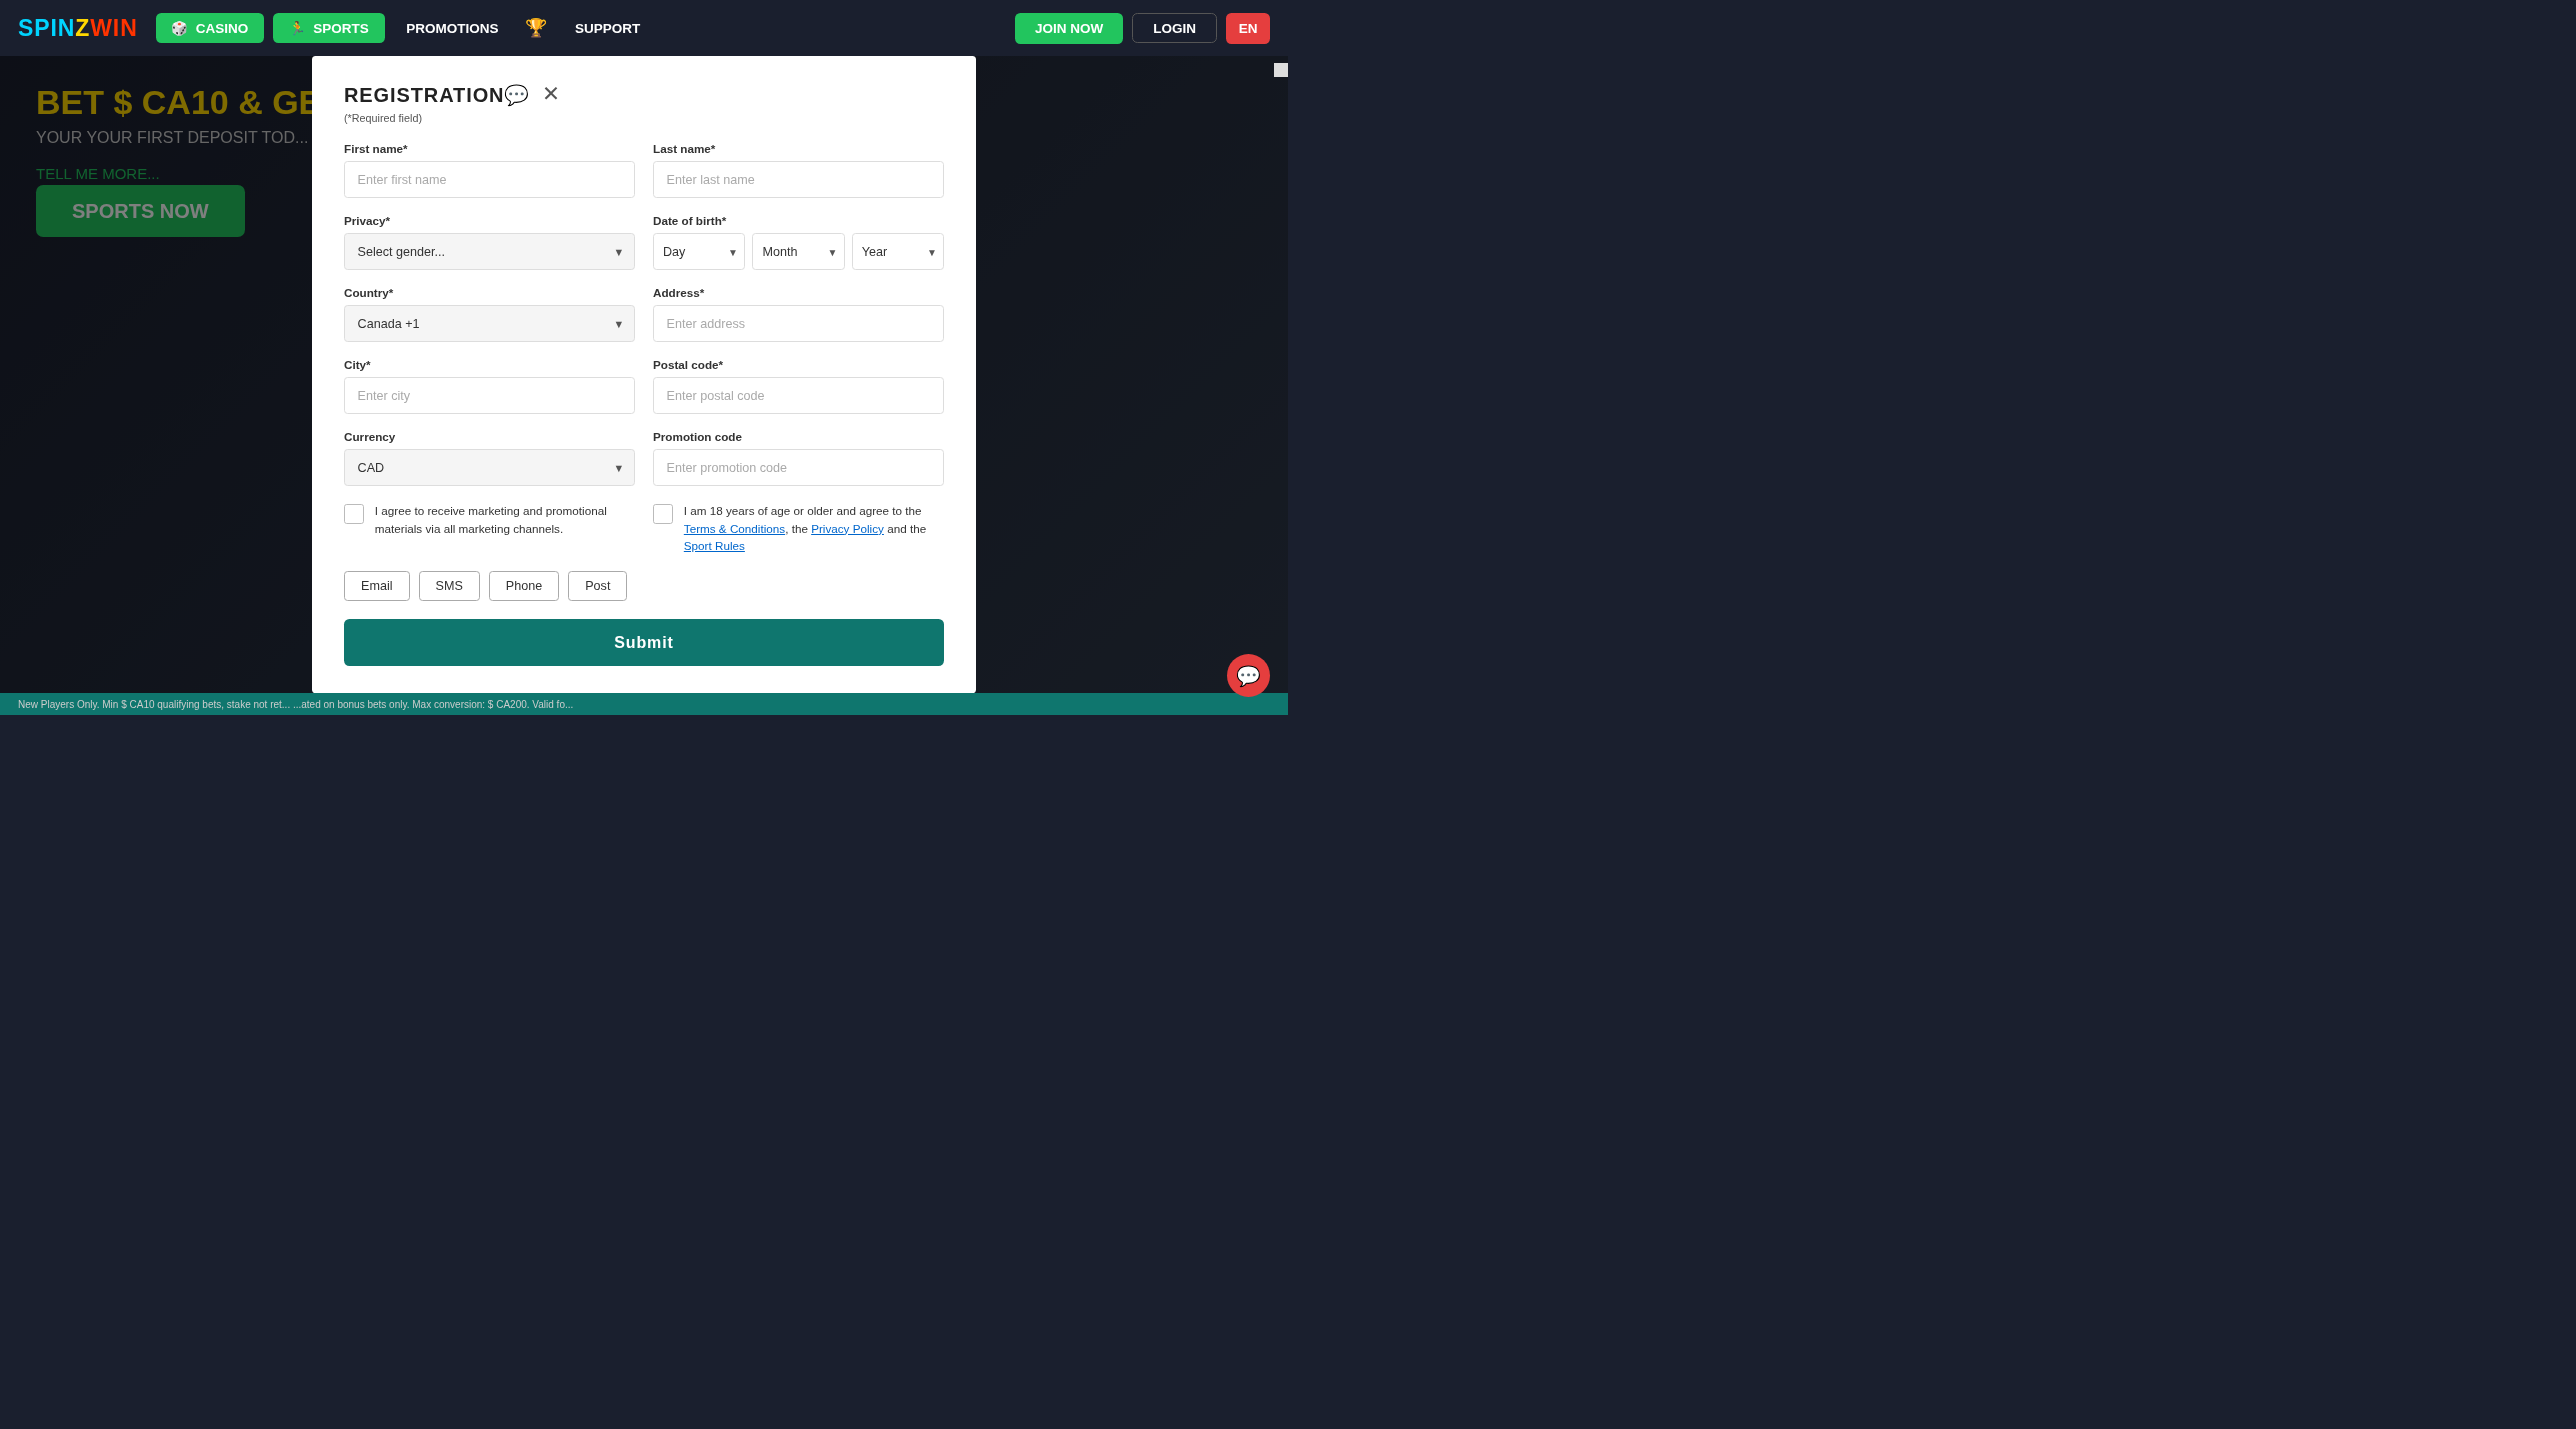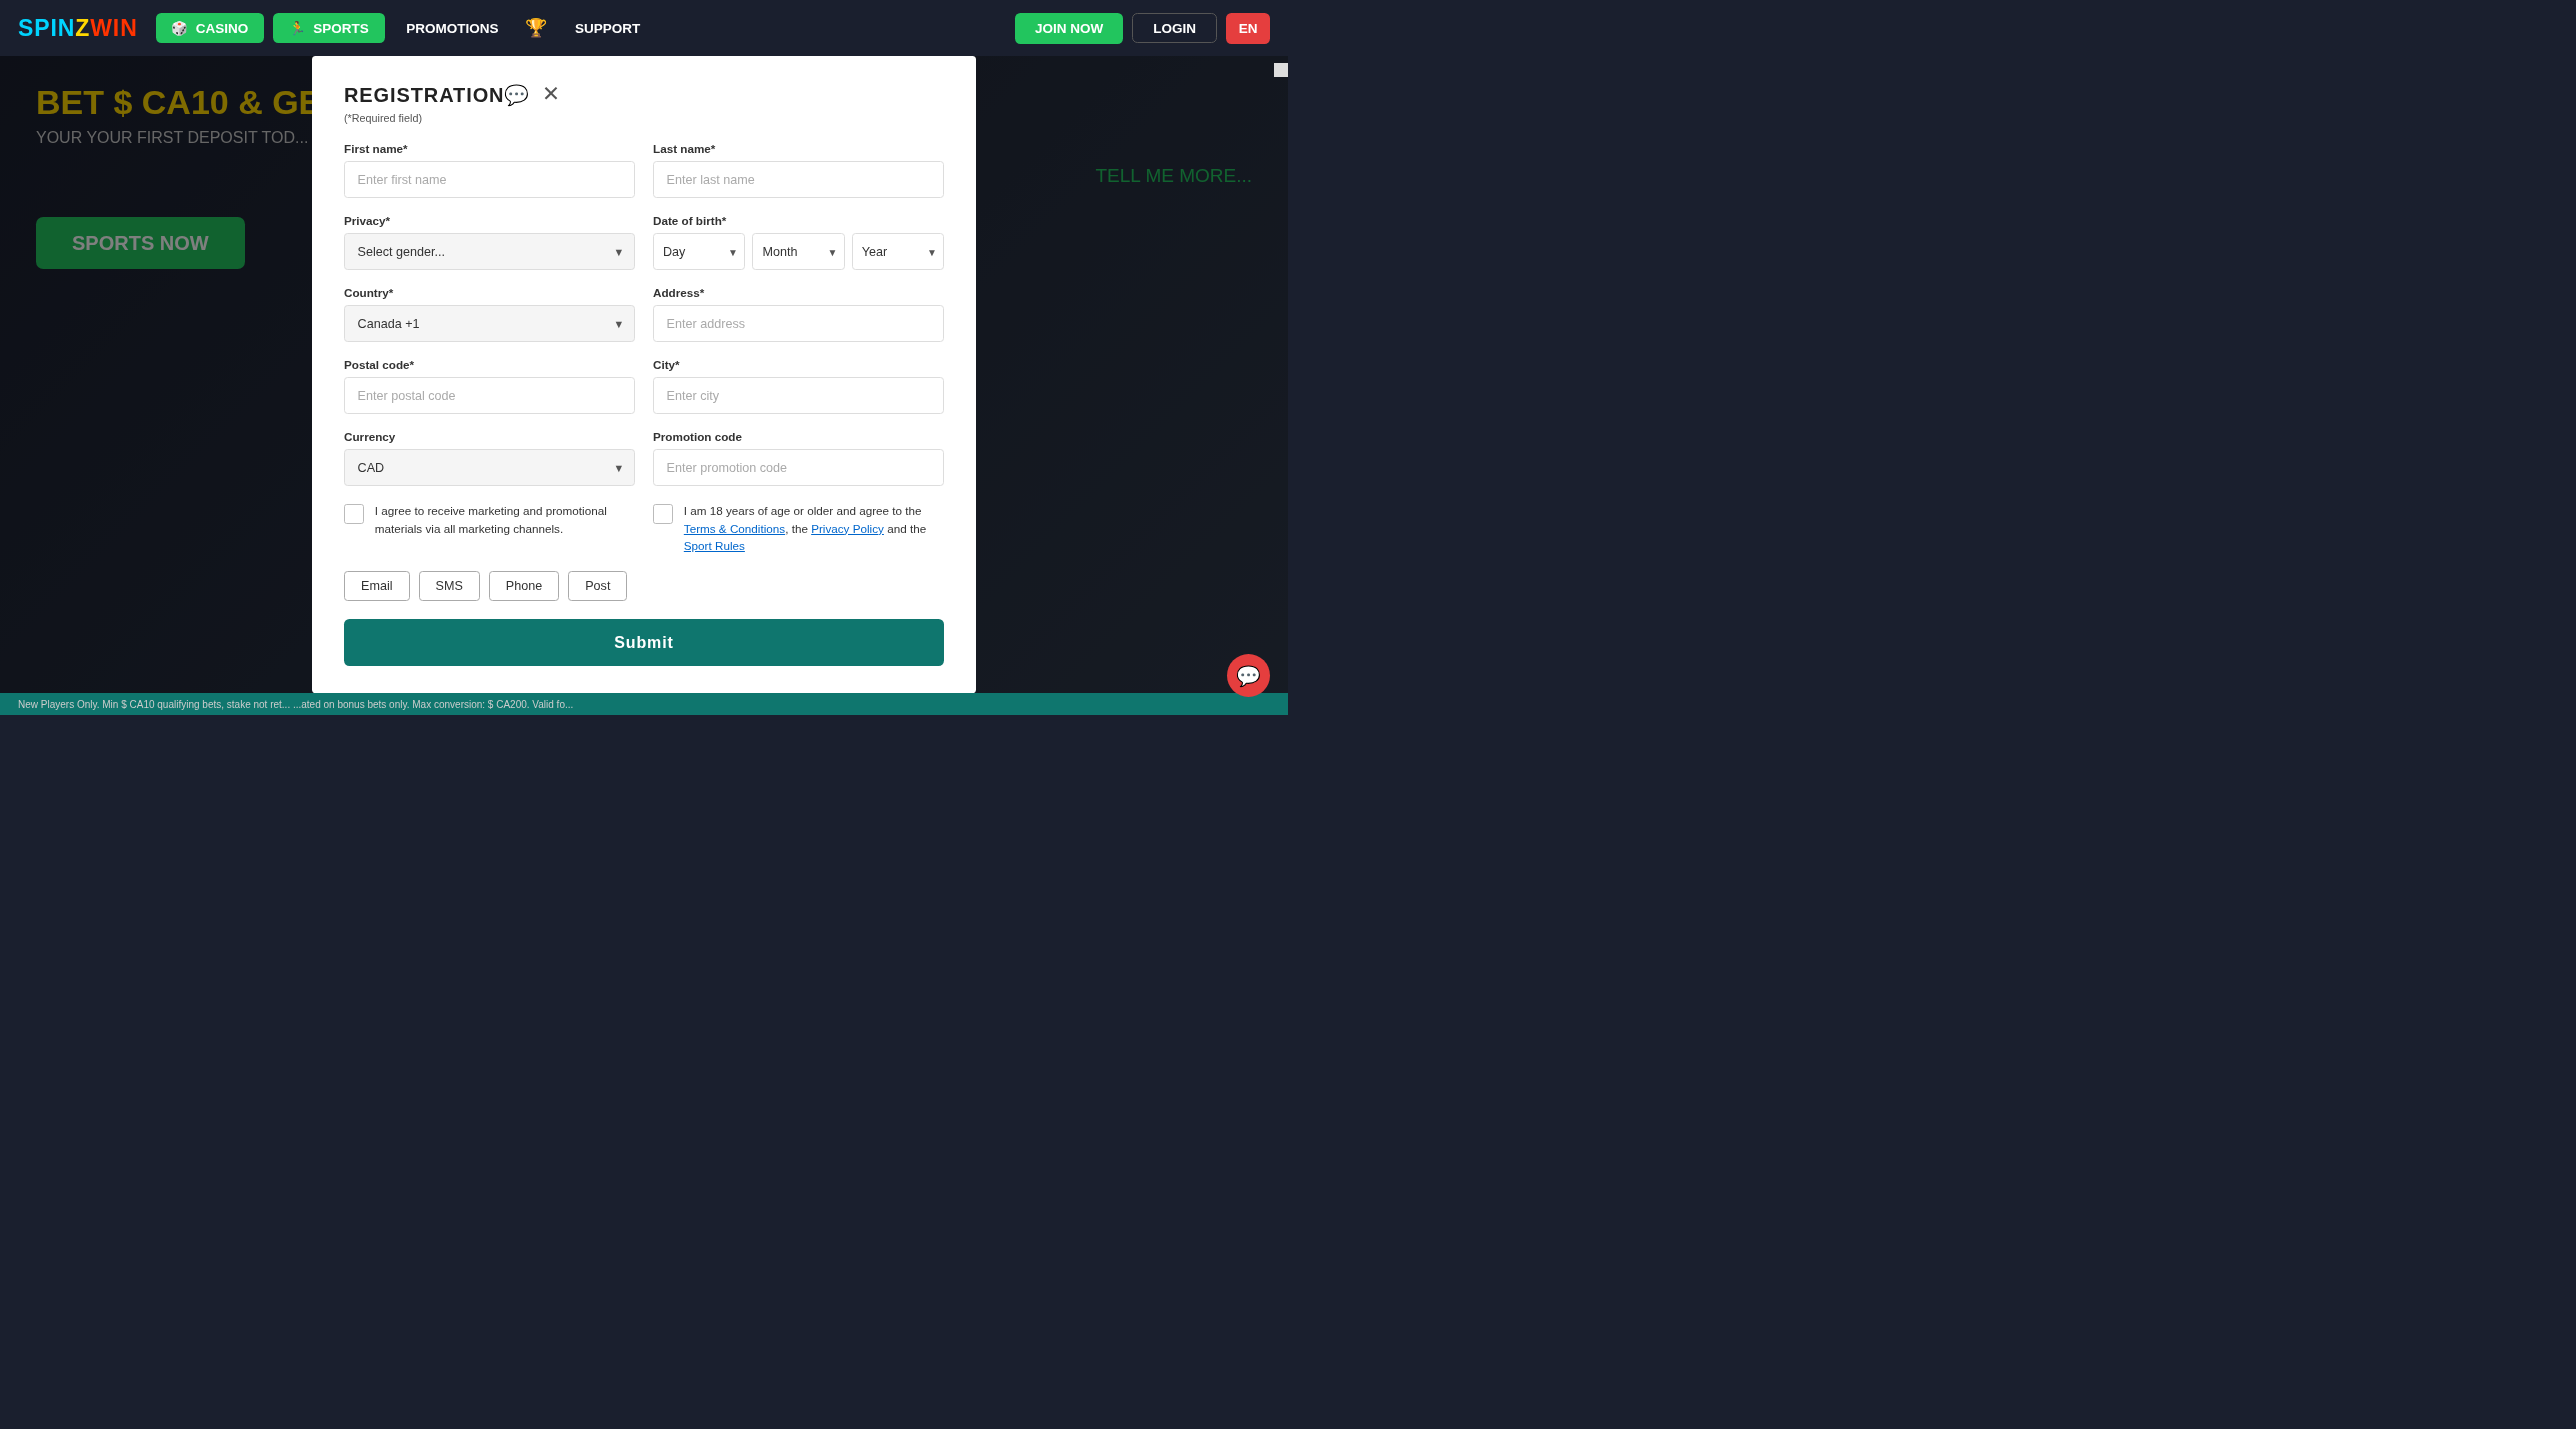--- a/index.html
+++ b/index.html
@@ -118,25 +118,24 @@
       font-weight: 900;
       color: #ffd700;
       margin-bottom: 7.2px;
     }
     .bg-promo-sub {
       font-size: 16px;
       color: #ccc;
       margin-bottom: 18px;
     }
     .bg-promo-tell {
-      font-size: 19px;
+      font-size: 15px;
       color: #22c55e;
-      margin-bottom: 30px;
-      cursor: pointer;
-      text-align: right;
+      margin-bottom: 3px;
+      cursor: pointer;
     }
     .btn-deposit {
       background: #22c55e;
       color: #fff;
       font-weight: 900;
       font-size: 20px;
       padding: 14.4px 36px;
       border-radius: 7.2px;
       border: none;
       cursor: pointer;
@@ -508,26 +507,26 @@
       </div>
     </div>
     <div class="form-group">
       <label class="form-label">Address*</label>
       <input class="form-input" type="text" placeholder="Enter address" style="">
     </div>
   </div>
 
   <div class="form-row">
     <div class="form-group">
+      <label class="form-label">City*</label>
+      <input class="form-input" type="text" placeholder="Enter city" style="">
+    </div>
+    <div class="form-group">
       <label class="form-label">Postal code*</label>
       <input class="form-input" type="text" placeholder="Enter postal code" style="">
-    </div>
-    <div class="form-group">
-      <label class="form-label">City*</label>
-      <input class="form-input" type="text" placeholder="Enter city" style="">
     </div>
   </div>
 
   <div class="form-row">
     <div class="form-group">
       <label class="form-label">Currency</label>
       <div class="select-wrapper">
         <select class="form-select">
           <option>CAD</option>
           <option>USD</option>

